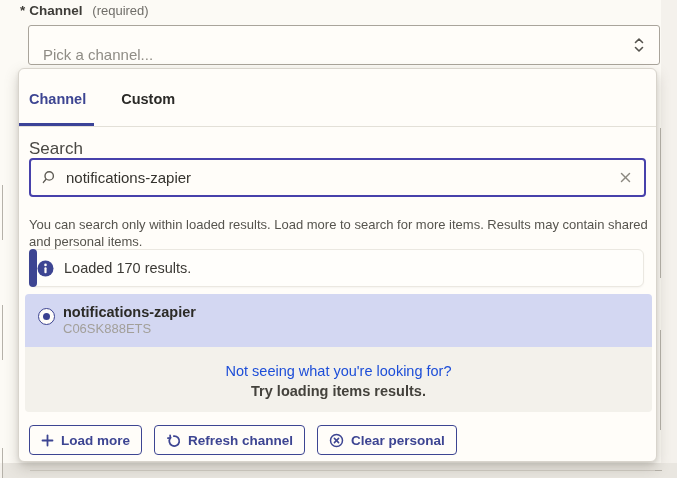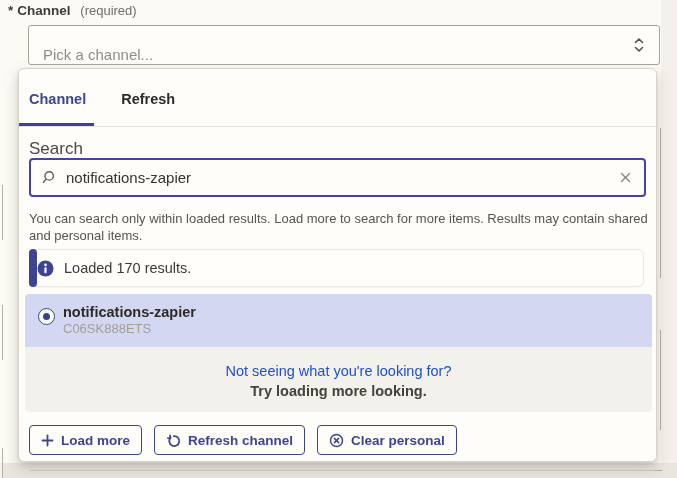--- a/index.html
+++ b/index.html
@@ -15,21 +15,21 @@
   .edge{position:absolute;width:1px;background:#b5b1a9;}
   .edge-r1{left:660px;top:128px;height:150px;}
   .edge-r2{left:660px;top:330px;height:100px;}
   .edge-l1{left:2px;top:185px;height:55px;}
   .edge-l2{left:2px;top:305px;height:55px;}
   .edge-l3{left:2px;top:448px;height:30px;}
   .edge-h1{position:absolute;left:30px;top:470px;width:625px;height:1px;background:rgba(168,162,152,.38);}
   .edge-h2{position:absolute;left:655px;top:470px;width:7px;height:1px;background:#b5b1a9;}
 
   
-  .field-label{position:absolute;left:8px;top:3px;font-size:13.5px;color:#3e3c38;}
+  .field-label{position:absolute;left:20px;top:3px;font-size:13.5px;color:#3e3c38;}
   .field-label .lbl{font-weight:700;}
   .field-label .ast{font-weight:700;margin-right:4px;}
   .field-label .req{font-weight:400;color:#6f6d68;font-size:13px;margin-left:6px;}
 
   
   .select{
     position:absolute;left:28px;top:25px;width:632px;height:40px;box-sizing:border-box;
     background:#fffdf9;border:1px solid #a9a49b;border-radius:3px;
     display:flex;align-items:center;padding:0 14px;cursor:pointer;
   }
@@ -57,21 +57,21 @@
     background:#fffdf9;border:2px solid #4741ab;border-radius:4px;
     display:flex;align-items:center;padding:0 10px;
   }
   .search-box input{
     flex:1;border:none;outline:none;background:transparent;margin-left:8px;
     font-family:"Liberation Sans",sans-serif;font-size:15px;color:#35332e;
   }
   .clear-x{border:none;background:transparent;padding:2px;cursor:pointer;display:flex;align-items:center;}
 
   
-  .help{position:absolute;left:10px;top:141px;width:622px;margin:0;
+  .help{position:absolute;left:10px;top:147px;width:622px;margin:0;
         font-size:13px;line-height:17px;color:#56544e;}
 
   
   .banner{
     position:absolute;left:10px;top:180px;width:615px;height:38px;box-sizing:border-box;
     background:#fffefb;border:1px solid #ebe8e1;border-radius:6px;
     box-shadow:0 1px 2px rgba(0,0,0,.04);
     display:flex;align-items:center;padding-left:7px;
   }
   .banner .bar{position:absolute;left:-1px;top:-1px;bottom:-1px;width:8px;background:#3d4592;border-radius:4px;}
@@ -138,21 +138,21 @@
     </svg>
   </div>
 
   <div class="panel">
 
     <div class="tabs">
       <div class="tab active">
         <span>Channel</span>
       </div>
       <div class="tab">
-        <span>Refresh</span>
+        <span>Custom</span>
       </div>
     </div>
 
     <div class="search-label">Search</div>
 
     <div class="search-box">
       <svg width="15" height="15" viewBox="0 0 15 15">
         <circle cx="8.2" cy="5.9" r="4.2" fill="none" stroke="#5f5c55" stroke-width="1.4"></circle>
         <line x1="5" y1="9.3" x2="2.4" y2="12.4" stroke="#5f5c55" stroke-width="1.4" stroke-linecap="round"></line>
       </svg>
@@ -180,21 +180,21 @@
     <div class="option">
       <span class="radio"></span>
       <span class="otext">
         <div class="oname">notifications-zapier</div>
         <div class="oid">C06SK888ETS</div>
       </span>
     </div>
 
     <div class="hint">
       <div class="l1">Not seeing what you're looking for?</div>
-      <div class="l2">Try loading more looking.</div>
+      <div class="l2">Try loading items results.</div>
     </div>
 
     <div class="actions">
       <button class="btn">
         <svg width="13" height="13" viewBox="0 0 13 13">
           <line x1="6.5" y1="1.5" x2="6.5" y2="11.5" stroke="#3d4592" stroke-width="1.8" stroke-linecap="round"></line>
           <line x1="1.5" y1="6.5" x2="11.5" y2="6.5" stroke="#3d4592" stroke-width="1.8" stroke-linecap="round"></line>
         </svg>
         <span>Load more</span>
       </button>

